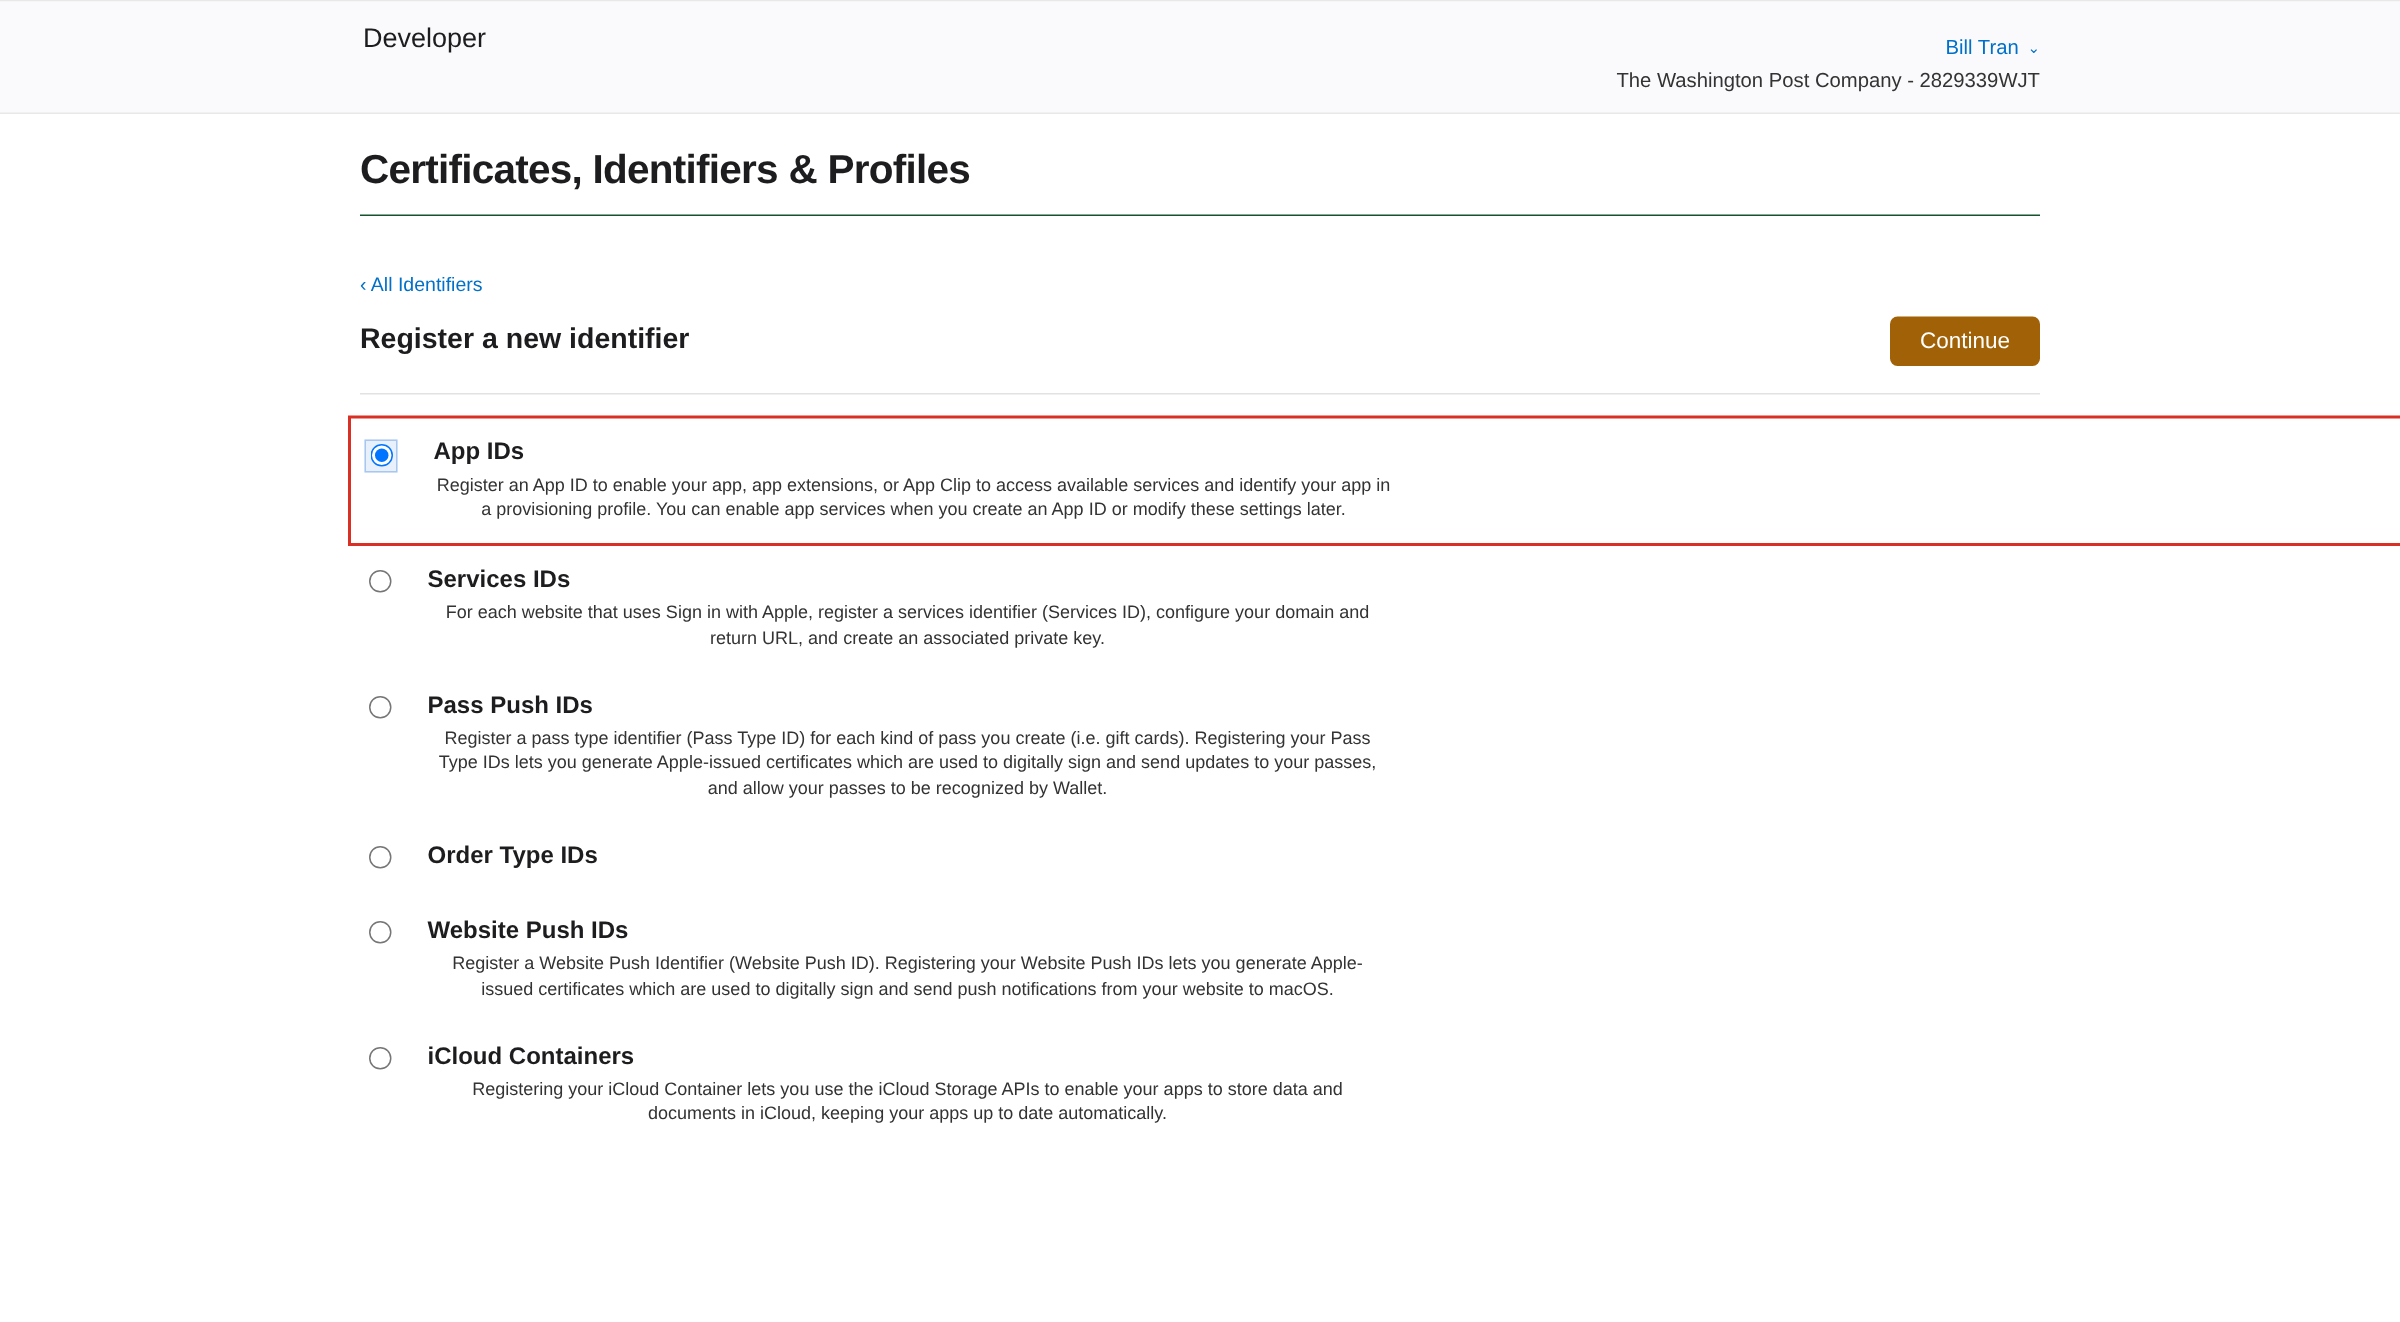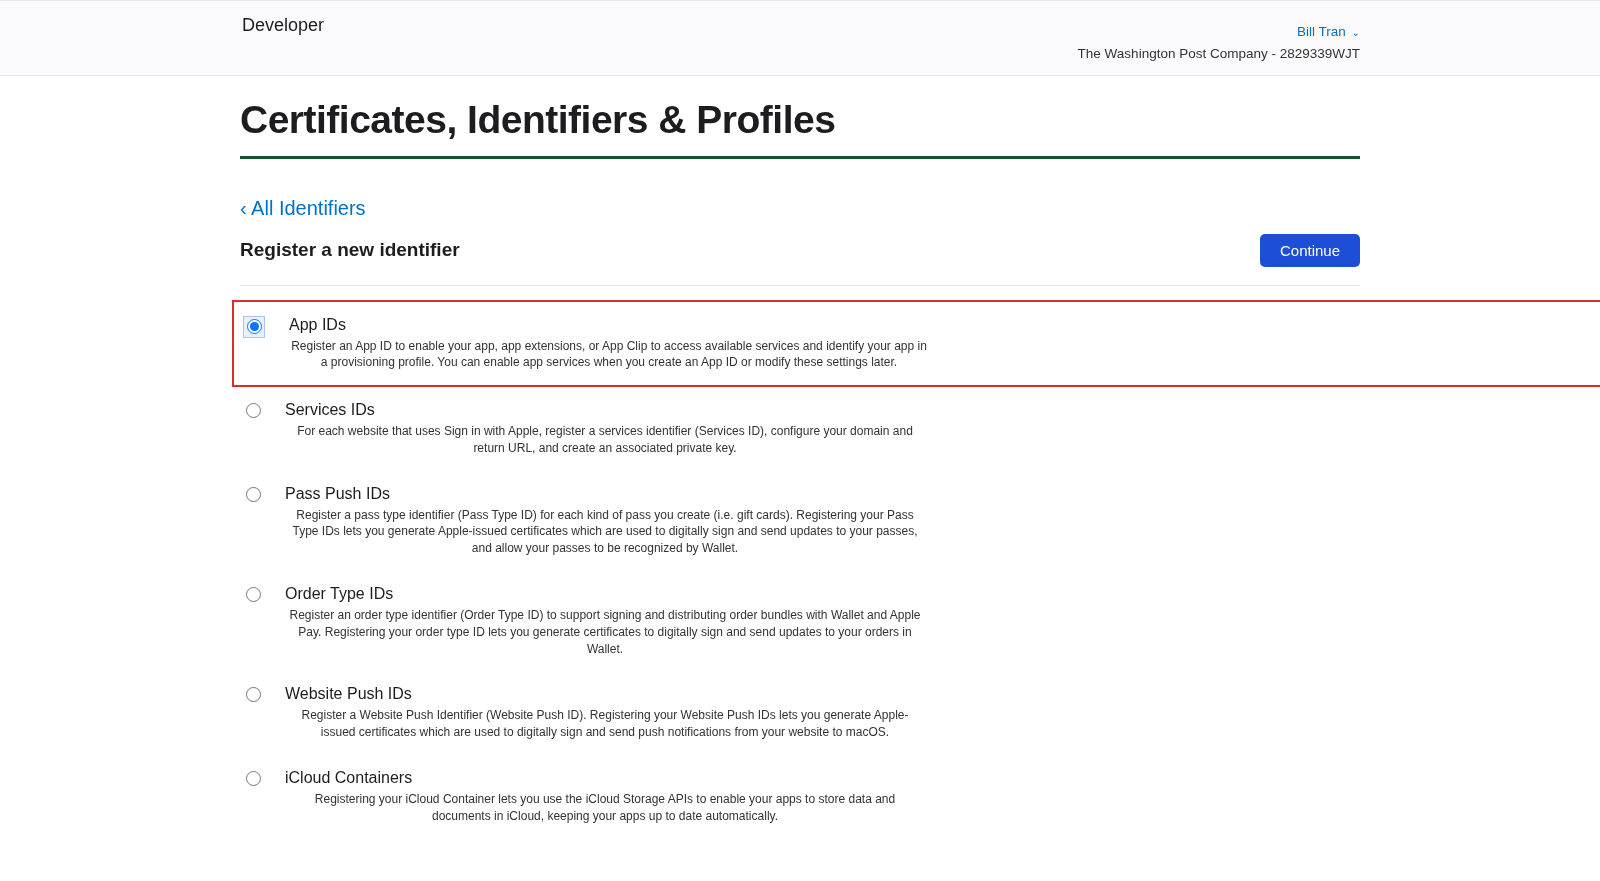--- a/index.html
+++ b/index.html
@@ -60,54 +60,54 @@
     .org-text {
       color: #333;
       margin-top: 2px;
     }
     .page-wrap {
       max-width: 1200px;
       margin: 0 auto;
       padding: 0 40px;
     }
     .page-title {
-      font-size: 39px;
+      font-size: 27px;
       font-weight: 700;
       letter-spacing: -0.5px;
       padding: 22px 0 14px;
-      border-bottom: 3px solid #14532d;
+      border-bottom: 1px solid #14532d;
     }
     .content {
       padding: 0 40px;
       max-width: 1200px;
       margin: 0 auto;
     }
     .breadcrumb {
       margin-top: 38px;
-      font-size: 20px;
+      font-size: 13px;
     }
     .breadcrumb a {
       color: #0070c9;
       text-decoration: none;
       cursor: pointer;
     }
     .subheader-row {
       display: flex;
       justify-content: space-between;
       align-items: center;
       margin-top: 14px;
       padding-bottom: 18px;
       border-bottom: 1px solid #e2e2e2;
     }
     .subheader {
       font-size: 19px;
       font-weight: 700;
     }
     .continue-btn {
-      background: #1d4ed8;
+      background: #a16207;
       color: #fff;
       border: none;
       border-radius: 5px;
       padding: 8px 20px;
       font-size: 15px;
       font-weight: 400;
       cursor: pointer;
     }
     .options {
       margin-top: 14px;
@@ -142,21 +142,21 @@
       background: #e8f0fb;
       border: 1px solid #a8c7f0;
       margin-top: -2px;
       margin-left: -3px;
     }
     .option-body {
       max-width: 640px;
     }
     .option-title {
       font-size: 16px;
-      font-weight: 400;
+      font-weight: 700;
       margin-bottom: 4px;
     }
     .option-desc {
       font-size: 12px;
       line-height: 1.4;
       color: #333;
       text-align: center;
     }
   </style>
 </head>
@@ -215,21 +215,20 @@
         <div class="radio-wrap"><input type="radio" name="identifier-type" style=""></div>
         <div class="option-body">
           <div class="option-title">Pass Push IDs</div>
           <div class="option-desc">Register a pass type identifier (Pass Type ID) for each kind of pass you create (i.e. gift cards). Registering your Pass Type IDs lets you generate Apple-issued certificates which are used to digitally sign and send updates to your passes, and allow your passes to be recognized by Wallet.</div>
         </div>
       </div>
       <div class="option">
         <div class="radio-wrap"><input type="radio" name="identifier-type" style=""></div>
         <div class="option-body">
           <div class="option-title">Order Type IDs</div>
-          <div class="option-desc">Register an order type identifier (Order Type ID) to support signing and distributing order bundles with Wallet and Apple Pay. Registering your order type ID lets you generate certificates to digitally sign and send updates to your orders in Wallet.</div>
         </div>
       </div>
       <div class="option">
         <div class="radio-wrap"><input type="radio" name="identifier-type" style=""></div>
         <div class="option-body">
           <div class="option-title">Website Push IDs</div>
           <div class="option-desc">Register a Website Push Identifier (Website Push ID). Registering your Website Push IDs lets you generate Apple-issued certificates which are used to digitally sign and send push notifications from your website to macOS.</div>
         </div>
       </div>
       <div class="option">

